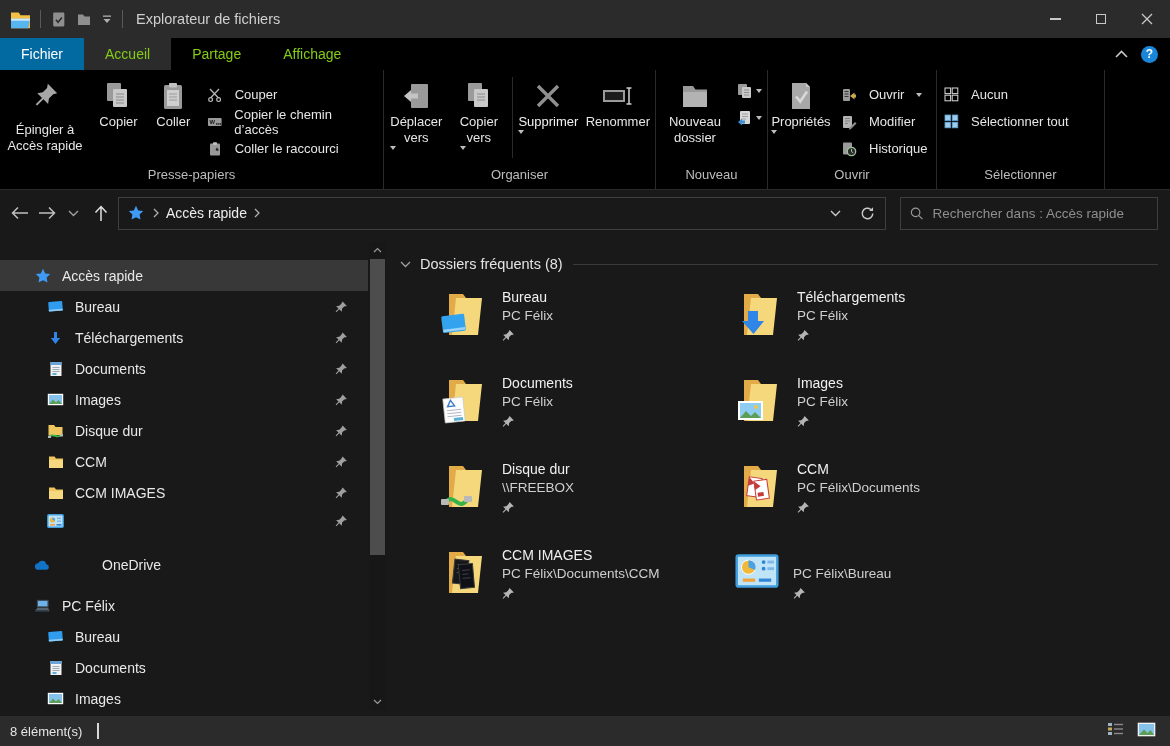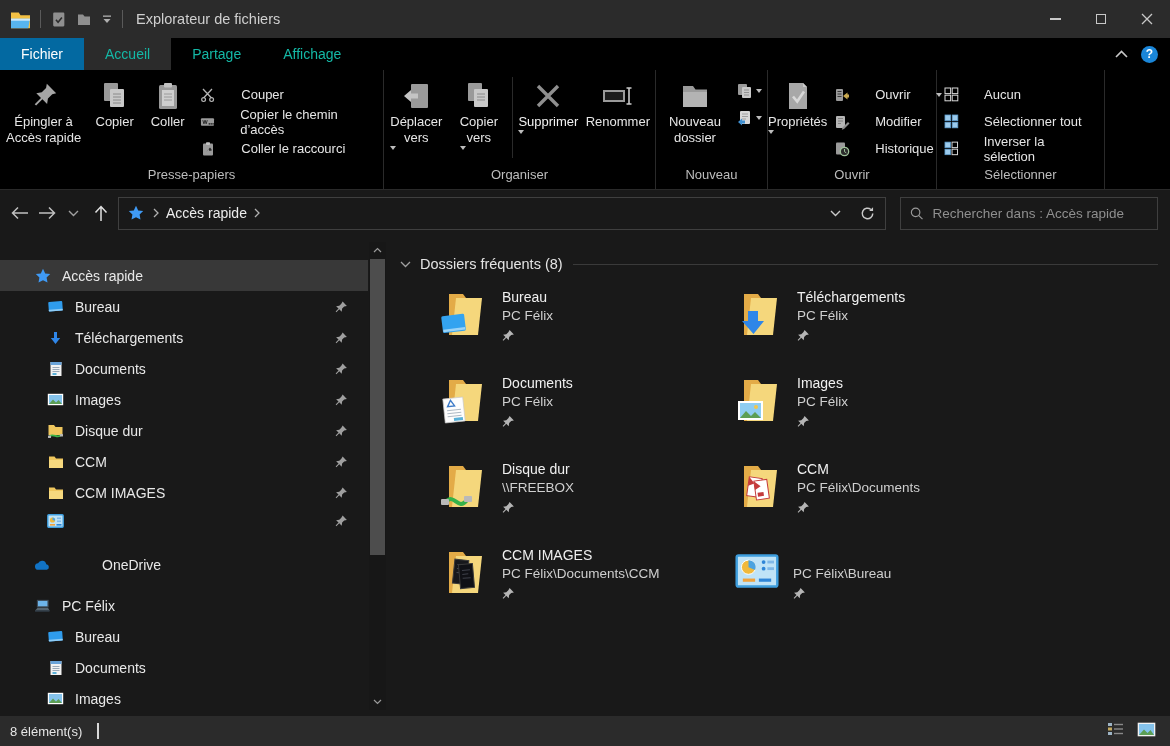--- a/index.html
+++ b/index.html
@@ -13,41 +13,41 @@
   .qat-sep { width:1px; height:18px; background:#5a5a5a; }
   .qat-btn { display:flex; align-items:center; justify-content:center; }
   .title-text { color:#cfcfcf; font-size:14.5px; margin-left:4px; }
   .wincontrols { margin-left:auto; display:flex; height:100%; }
   .winbtn { width:46px; height:100%; display:flex; align-items:center; justify-content:center; }
   .minbar { width:11px; height:1.4px; background:#c8c8c8; }
   .maxsq { width:10px; height:10px; border:1.3px solid #c8c8c8; }
 
   
   .tabrow { height:32px; background:#000; display:flex; align-items:stretch; flex:none; }
-  .tab { padding:0 21px; display:flex; align-items:center; font-size:14px; color:#14b8a6; }
+  .tab { padding:0 21px; display:flex; align-items:center; font-size:14px; color:#84cc16; }
   .tab-file { background:#0369a1; color:#fff; }
   .tab-active { background:#2b2b2b; }
   .tabrow-right { margin-left:auto; display:flex; align-items:center; gap:12px; padding-right:12px; }
   .help-circle { width:17px; height:17px; border-radius:50%; background:#1a86d9; color:#fff;
                  font-size:12px; font-weight:bold; display:flex; align-items:center; justify-content:center; }
 
   
   .ribbon { height:120px; background:#000; display:flex; border-bottom:1px solid #2a2a2a; flex:none; }
   .rgroup { display:flex; flex-direction:column; border-right:1px solid #2a2a2a; flex:none; }
   .rbuttons { flex:1; display:flex; align-items:flex-start; padding-top:5px; }
   .rlabel { height:25px; text-align:center; font-size:13px; color:#bdbdbd; line-height:22px; }
   .bigbtn { display:flex; flex-direction:column; align-items:center; padding-top:3px; }
   .icon32 { height:36px; display:flex; align-items:center; justify-content:center; }
   .blbl { font-size:13px; line-height:16px; text-align:center; color:#e6e6e6; }
   .blbl span { display:block; }
   .lblrow { display:flex; align-items:center; justify-content:center; gap:4px; }
   .caret { width:0; height:0; border-left:3.5px solid transparent; border-right:3.5px solid transparent;
            border-top:4px solid #bdbdbd; display:inline-block; }
   .smallcol { display:flex; flex-direction:column; padding-top:6px; }
-  .smallbtn { display:flex; align-items:center; gap:25px; height:27px; font-size:13px; color:#e6e6e6; padding:0 7px; }
+  .smallbtn { display:flex; align-items:center; gap:12px; height:27px; font-size:13px; color:#e6e6e6; padding:0 7px; }
   .inner-sep { width:1px; background:#2a2a2a; align-self:stretch; margin:2px 3px 6px; }
 
   
   .navrow { height:46px; display:flex; align-items:center; background:#191919; padding:0 12px 0 6px; flex:none; }
   .navbtn { width:27px; height:27px; display:flex; align-items:center; justify-content:center; }
   .addressbar { flex:1; height:33px; border:1px solid #3f3f3f; background:#191919; display:flex;
                 align-items:center; padding:0 2px 0 9px; margin-left:4px; }
   .crumb { font-size:14px; color:#ececec; margin:0 7px; }
   .addr-right { margin-left:auto; display:flex; align-items:center; }
   .addr-btn { width:32px; height:29px; display:flex; align-items:center; justify-content:center; }
@@ -155,21 +155,21 @@
           </svg>
       </span>
       <span class="help-circle">?</span>
     </span>
   </div>
 
   <div class="ribbon">
 
     <div class="rgroup" style="width:384px;">
       <div class="rbuttons">
-        <div class="bigbtn" style="width:92px;">
+        <div class="bigbtn" style="width:92px;gap:8px;">
           <span class="icon32">
             <svg width="30" height="30" viewBox="0 0 32 32">
                 <path d="M19 3l10 10-4.2 1.1-4.6 4.6-.9 5.8-5-5-6.7 6.7-1.5-1.5 6.7-6.7-5-5 5.8-.9 4.6-4.6z" fill="#a6a6a6"></path>
               </svg>
           </span>
           <span class="blbl">
               <span>Épingler à</span>
               <span>Accès rapide</span>
             </span>
         </div>
@@ -390,29 +390,20 @@
             <span>Aucun</span>
           </div>
           <div class="smallbtn">
             <svg width="15" height="15" viewBox="0 0 15 15">
                 <rect x="1" y="1" width="5.6" height="5.6" fill="#9ccbed" stroke="#5f9fd0" stroke-width=".8"></rect>
                 <rect x="8.2" y="1" width="5.6" height="5.6" fill="#9ccbed" stroke="#5f9fd0" stroke-width=".8"></rect>
                 <rect x="1" y="8.2" width="5.6" height="5.6" fill="#9ccbed" stroke="#5f9fd0" stroke-width=".8"></rect>
                 <rect x="8.2" y="8.2" width="5.6" height="5.6" fill="#9ccbed" stroke="#5f9fd0" stroke-width=".8"></rect>
               </svg>
             <span>Sélectionner tout</span>
-          </div>
-          <div class="smallbtn">
-            <svg width="15" height="15" viewBox="0 0 15 15">
-                <rect x="1" y="1" width="5.6" height="5.6" fill="#9ccbed" stroke="#5f9fd0" stroke-width=".8"></rect>
-                <rect x="8.2" y="1" width="5.6" height="5.6" fill="none" stroke="#d9d9d9" stroke-width="1"></rect>
-                <rect x="1" y="8.2" width="5.6" height="5.6" fill="#9ccbed" stroke="#5f9fd0" stroke-width=".8"></rect>
-                <rect x="8.2" y="8.2" width="5.6" height="5.6" fill="none" stroke="#d9d9d9" stroke-width="1"></rect>
-              </svg>
-            <span>Inverser la sélection</span>
           </div>
         </div>
       </div>
       <div class="rlabel">Sélectionner</div>
     </div>
 
     <div style="flex:1;"></div>
   </div>
 
   <div class="navrow">

